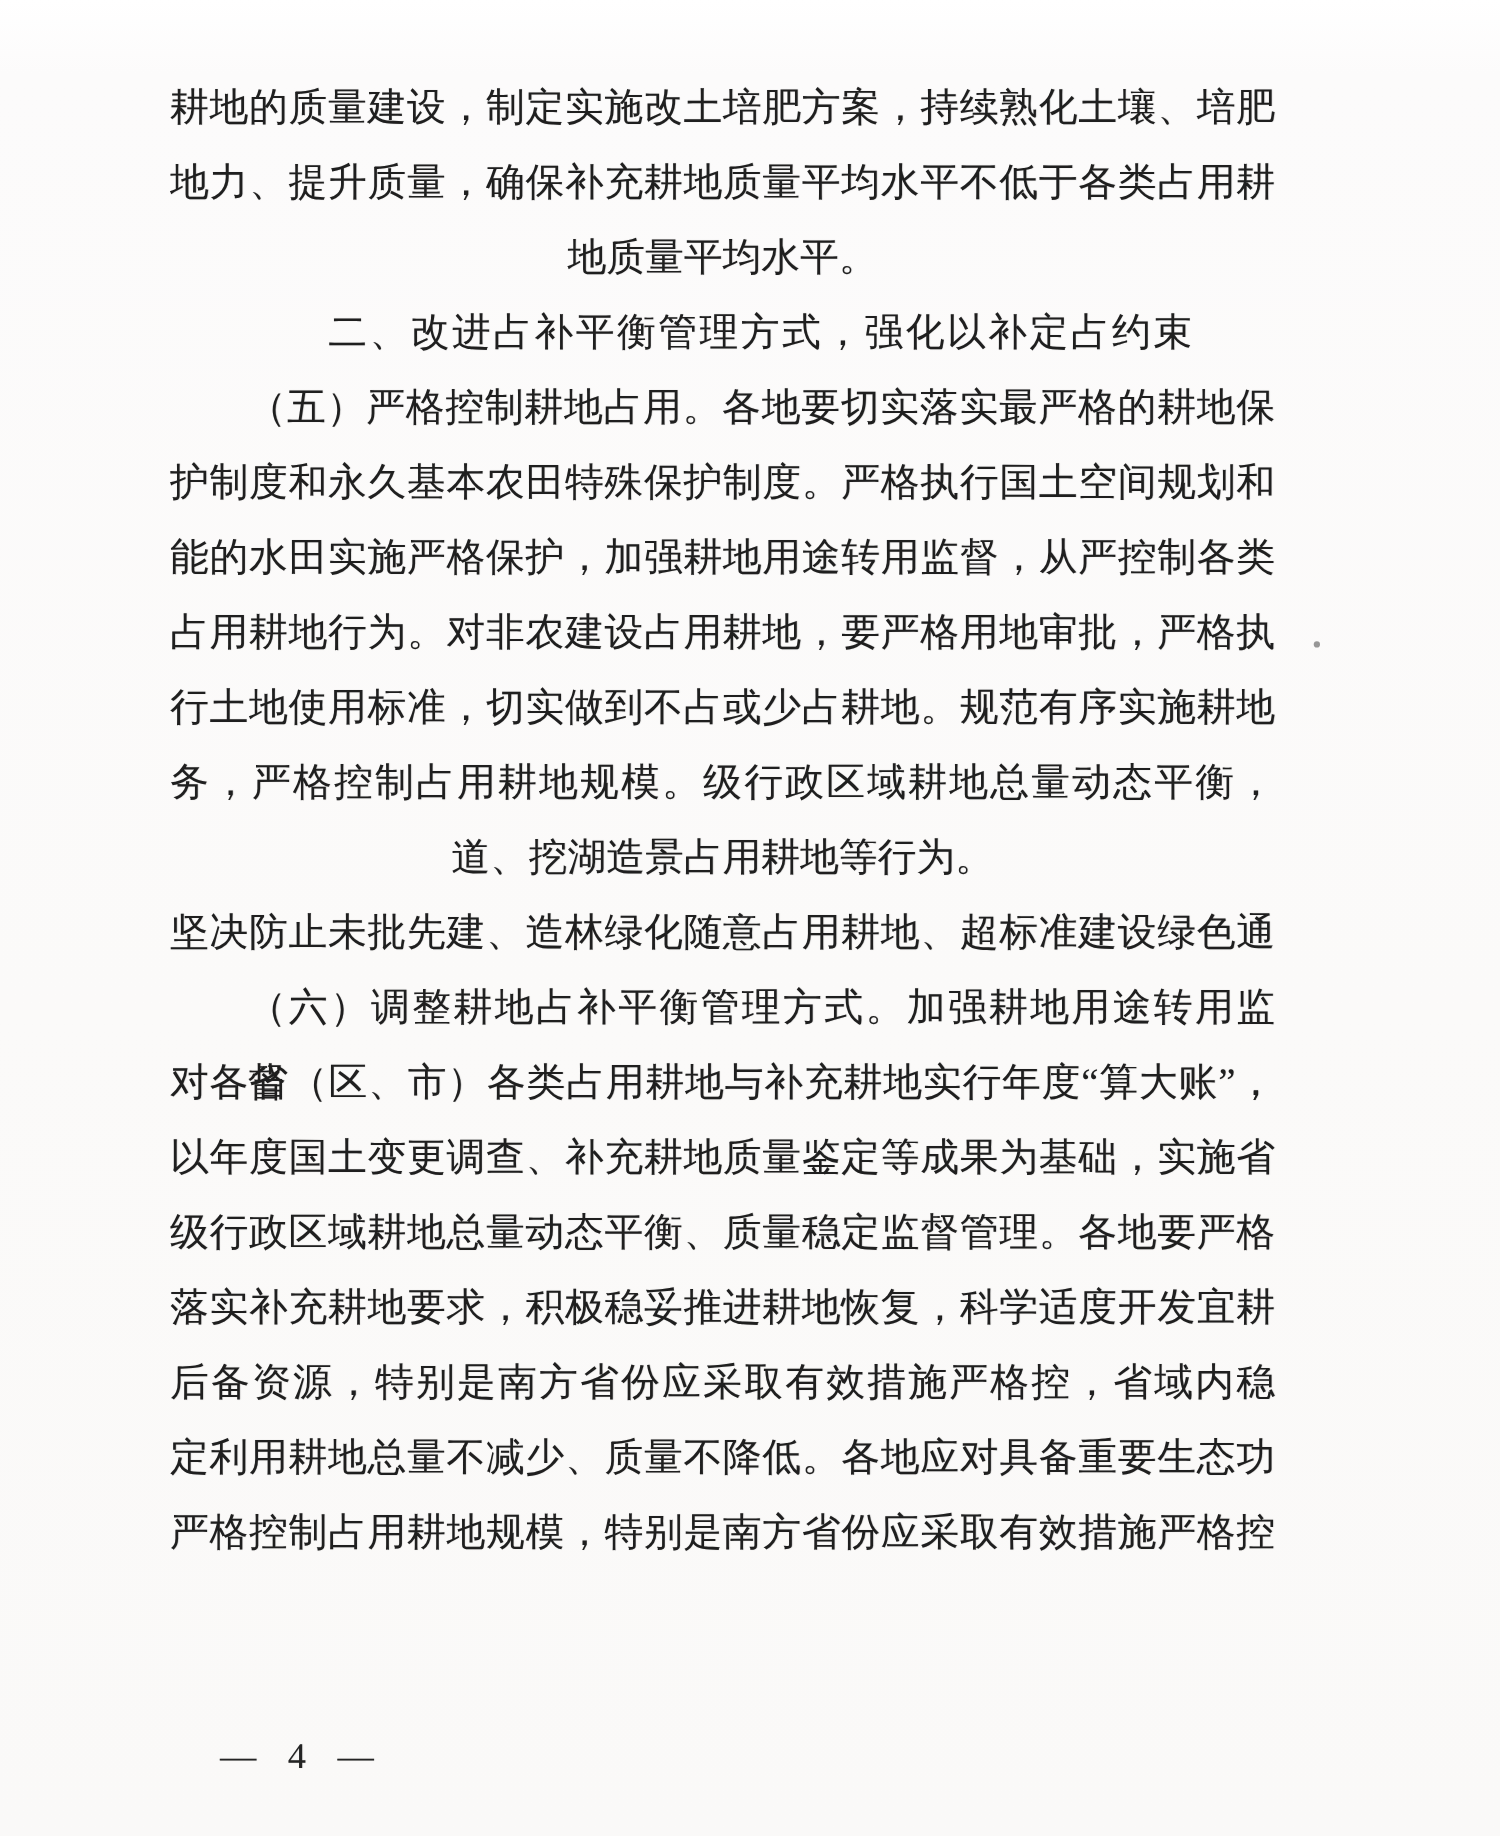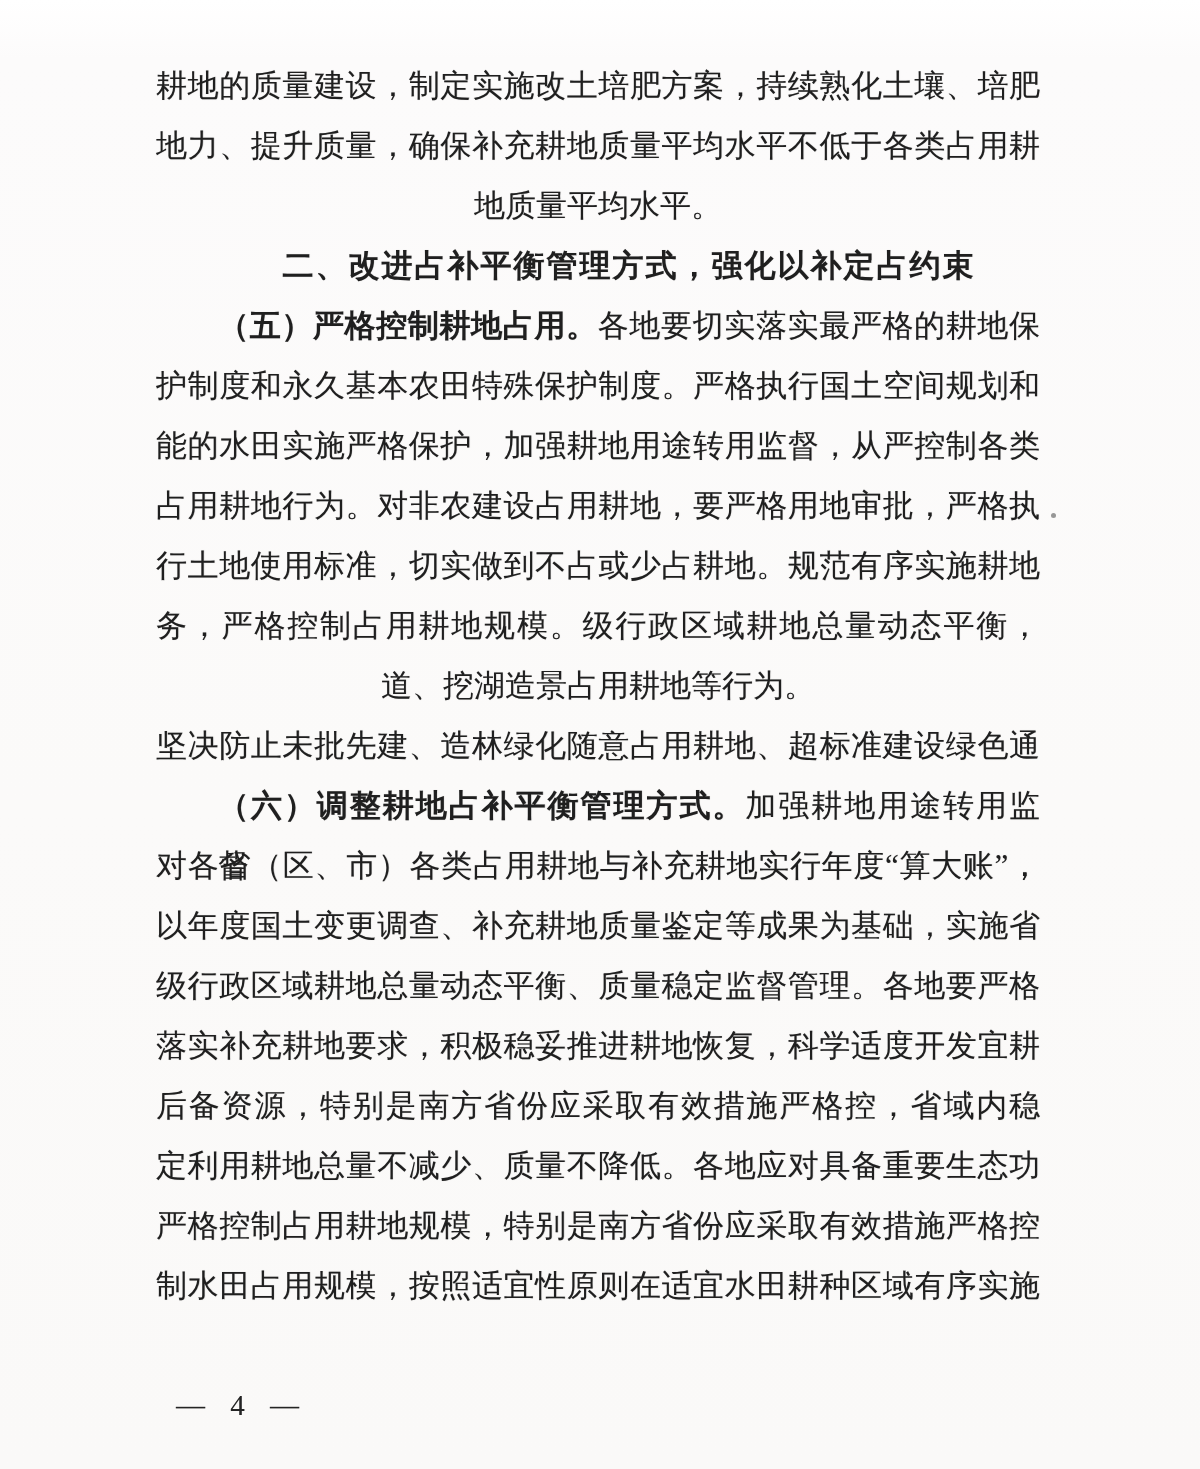--- a/index.html
+++ b/index.html
@@ -12,21 +12,21 @@
     width: 1200px;
     height: 1469px;
     margin: 0 auto;
     background: linear-gradient(180deg, #ffffff 0%, #fcfbfb 4%, #fbfaf9 55%, #faf9f8 100%);
     overflow: hidden;
     font-family: "Liberation Serif", "DejaVu Serif", serif;
     color: #1f1f1f;
   }
   .text-block {
     position: absolute;
-    left: 156px;
+    left: 136px;
     top: 56px;
     width: 884px;
   }
   .line {
     height: 60px;
     line-height: 60px;
     font-size: 31px;
     white-space: nowrap;
     text-align: center;
     text-shadow: 0.3px 0.3px 0.7px rgba(40, 40, 40, 0.35);
@@ -37,21 +37,21 @@
     text-align-last: justify;
     text-justify: inter-character;
   }
   .line.indent {
     padding-left: 62px;
   }
   .line.justify.indent {
     width: 822px;
   }
   .seg { font-weight: normal; }
-  .seg.bold { font-weight: 700; }
+  .seg.bold { font-weight: 400; }
   .line.heading {
     font-family: "Liberation Sans", "DejaVu Sans", sans-serif;
     font-weight: 700;
     letter-spacing: 2px;
     font-size: 31px;
   }
   .footer {
     position: absolute;
     left: 176px;
     top: 1382px;
@@ -90,19 +90,18 @@
       <div class="line"><span class="seg">道、挖湖造景占用耕地等行为。</span></div>
       <div class="line justify"><span class="seg">坚决防止未批先建、造林绿化随意占用耕地、超标准建设绿色通</span></div>
       <div class="line justify indent"><span class="seg bold">（六）调整耕地占补平衡管理方式。</span><span class="seg">加强耕地用途转用监督，</span></div>
       <div class="line justify"><span class="seg">对各省（区、市）各类占用耕地与补充耕地实行年度“算大账”，</span></div>
       <div class="line justify"><span class="seg">以年度国土变更调查、补充耕地质量鉴定等成果为基础，实施省</span></div>
       <div class="line justify"><span class="seg">级行政区域耕地总量动态平衡、质量稳定监督管理。各地要严格</span></div>
       <div class="line justify"><span class="seg">落实补充耕地要求，积极稳妥推进耕地恢复，科学适度开发宜耕</span></div>
       <div class="line justify"><span class="seg">后备资源，特别是南方省份应采取有效措施严格控，省域内稳</span></div>
       <div class="line justify"><span class="seg">定利用耕地总量不减少、质量不降低。各地应对具备重要生态功</span></div>
       <div class="line justify"><span class="seg">严格控制占用耕地规模，特别是南方省份应采取有效措施严格控</span></div>
-      <div class="line justify"><span class="seg">制水田占用规模，按照适宜性原则在适宜水田耕种区域有序实施</span></div>
     </div>
   <div class="artifact-dot"></div>
   <div class="footer">
     <span>— 4 —</span>
   </div>
 </div>
 
 </body></html>

